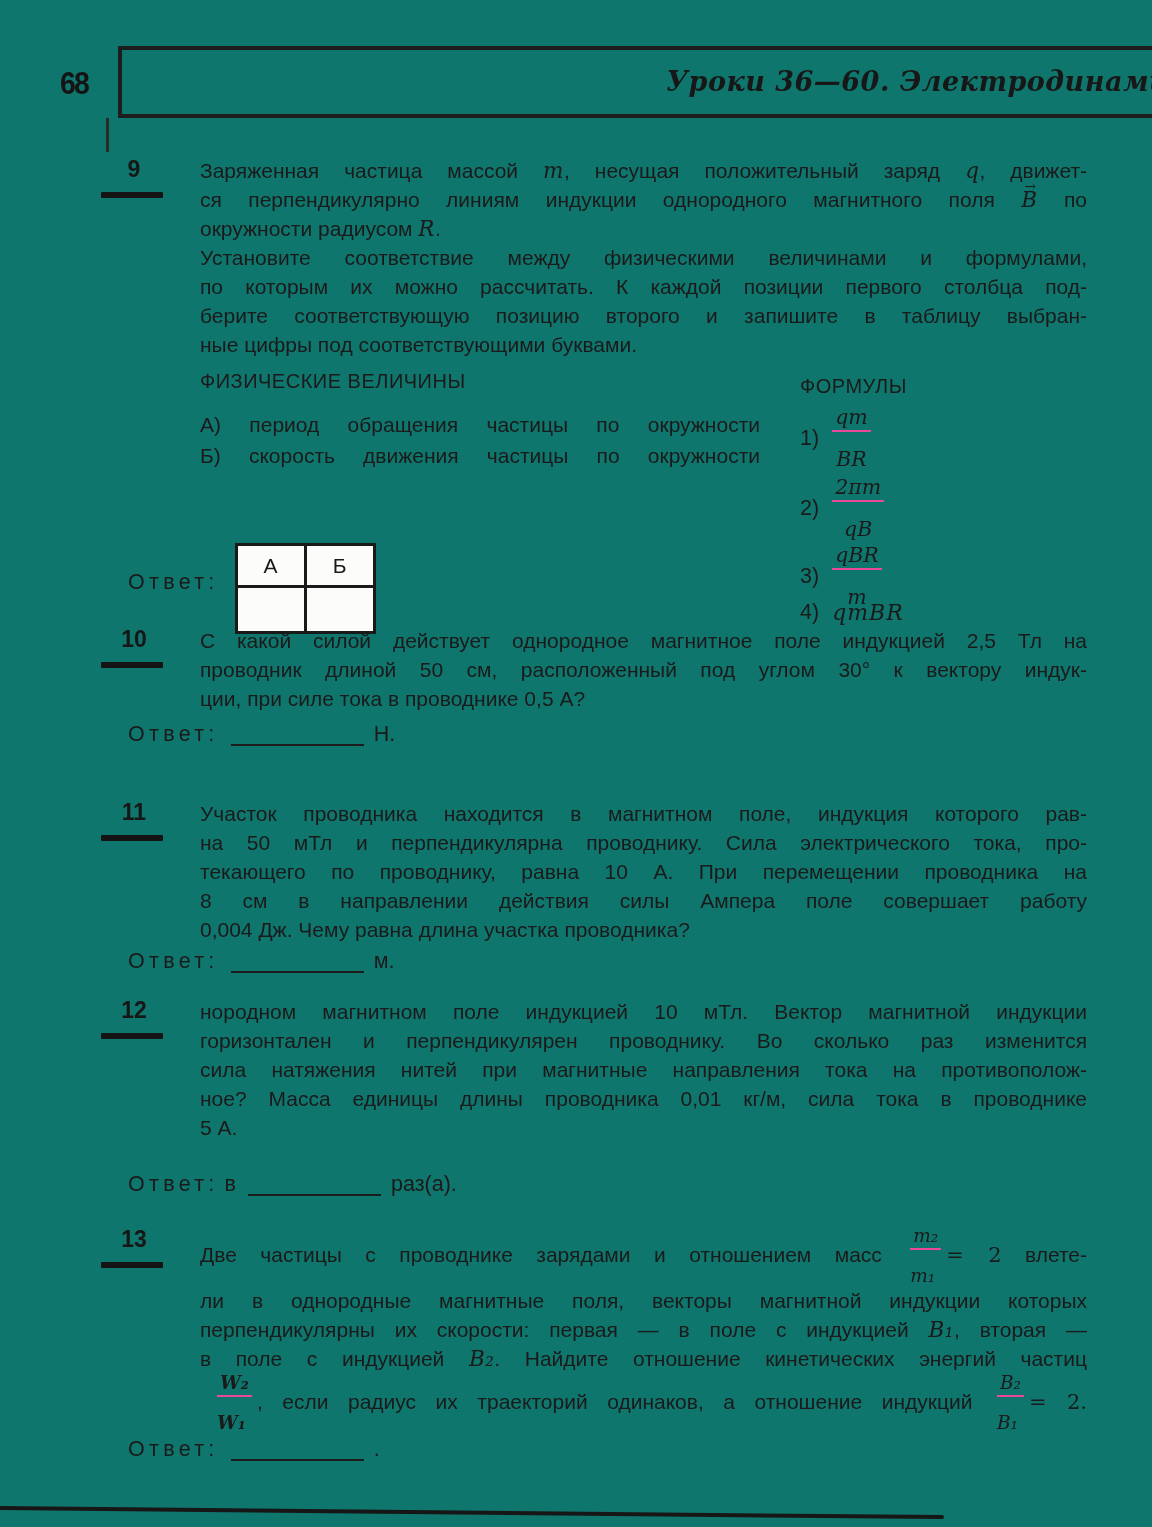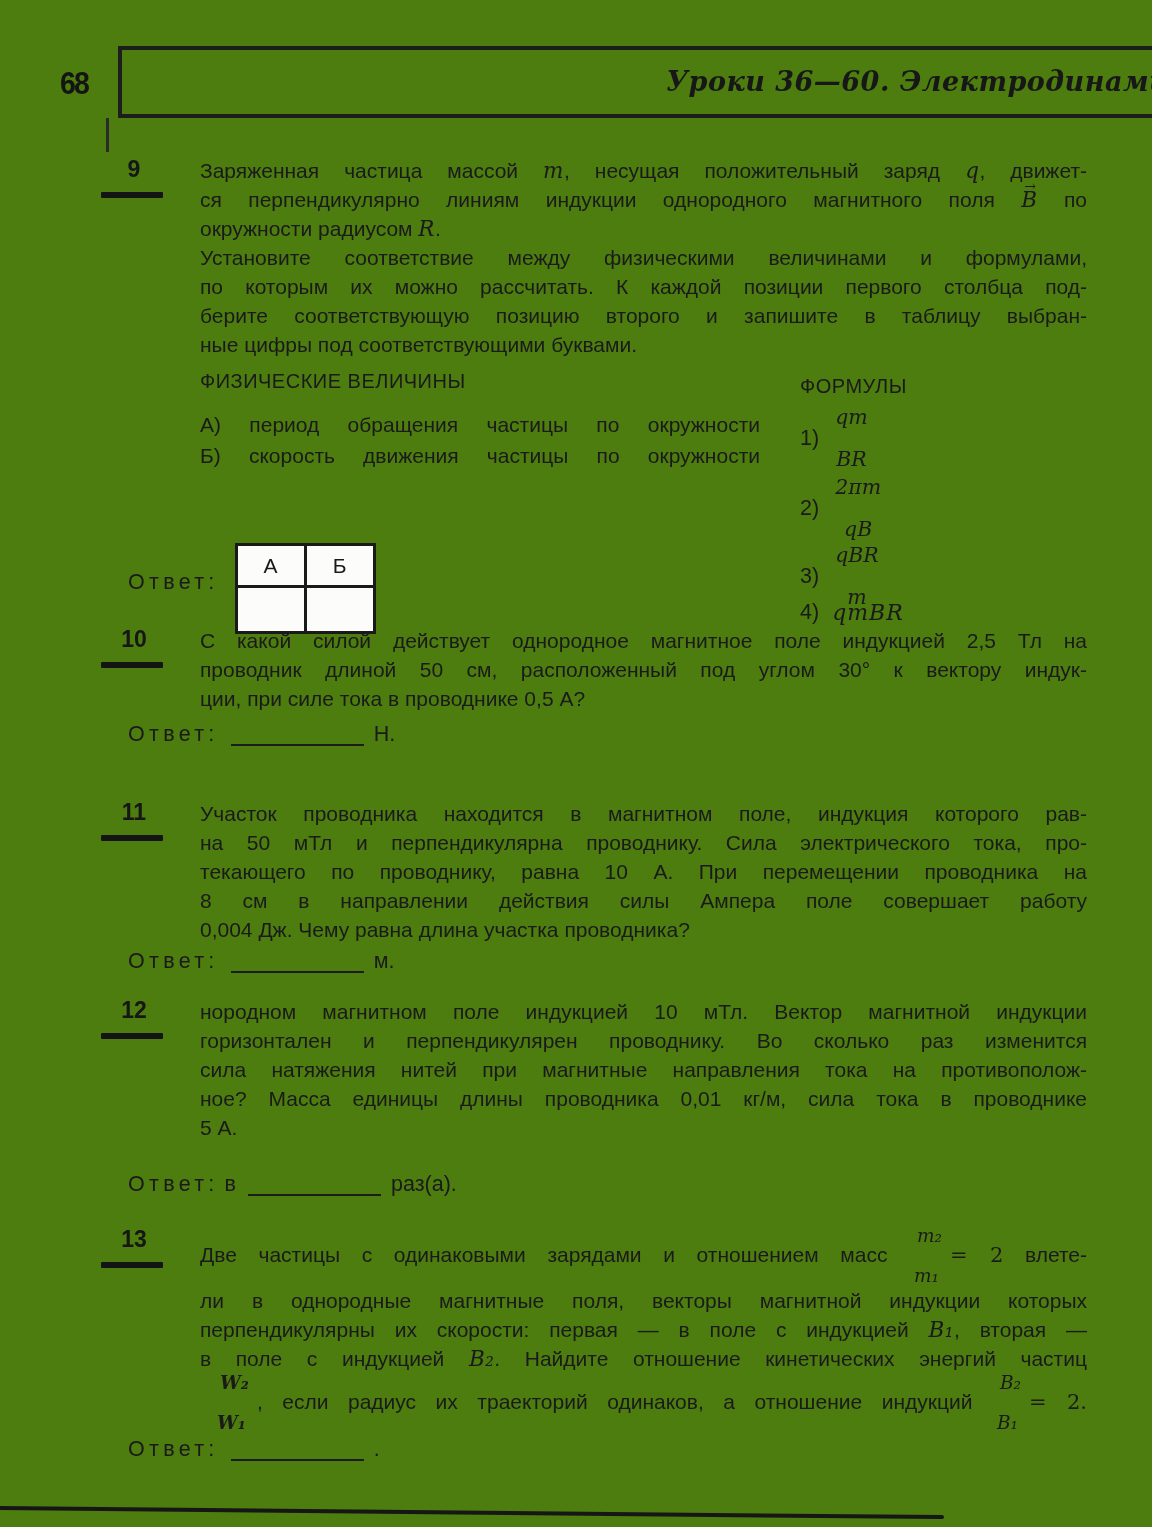--- a/index.html
+++ b/index.html
@@ -1,17 +1,17 @@
 <!DOCTYPE html>
 <html><head>
 <meta charset="utf-8">
 <style>
   html,body{margin:0;padding:0;background:#ffffff;}
   .page{
-    position:relative; width:1152px; height:1527px; background:#4d7c0f;
+    position:relative; width:1152px; height:1527px; background:#0f766e;
     font-family:"Liberation Sans", sans-serif; color:#1a1a1a; overflow:hidden;
   }
   
   .page-num{
     position:absolute; left:60px; top:66px; font-size:31px; font-weight:800;
     letter-spacing:-2px; color:#141414; transform:scaleX(.92); transform-origin:left;
   }
   .header-box{
     position:absolute; left:118px; top:46px; width:1112px; height:72px;
     border:4px solid #1d1d1d; box-sizing:border-box;
@@ -32,21 +32,21 @@
   .tl.short{text-align-last:left;}
   .tl.tall{line-height:56px;}
   
   .mv{font-family:"DejaVu Serif", serif; font-style:italic; font-size:21.5px; letter-spacing:.5px;}
   .mr{font-family:"DejaVu Serif", serif; font-style:normal; font-size:21px;}
   .vec{position:relative; display:inline-block;}
   .vecarrow{position:absolute; left:3px; top:-13px; font-size:14px; font-style:normal; letter-spacing:0;}
   .frac{display:inline-block; vertical-align:middle; text-align:center;
         font-family:"DejaVu Serif", serif; font-style:italic; font-size:18.5px;
         line-height:1.12; margin:0 5px;}
-  .frac .fn{display:block; border-bottom:2px solid #4d7c0f; padding:0 3px 1px;}
+  .frac .fn{display:block; border-bottom:2px solid #ec4899; padding:0 3px 1px;}
   .frac .fd{display:block; padding-top:16px;}
   
   .colhead{position:absolute; font-size:20px; letter-spacing:.5px; color:#1a1a1a;}
   .match-item{position:absolute; left:200px; width:560px; font-size:21px;
               text-align:justify; text-align-last:justify;}
   .fitem{position:absolute; left:800px; display:flex; align-items:center; gap:13px;}
   .fitem .flabel{font-size:21.5px;}
   .fitem .frac{font-size:20.5px; margin:0;}
   .finline{font-family:"DejaVu Serif", serif; font-style:italic; font-size:22px; letter-spacing:1px;}
   
@@ -186,21 +186,21 @@
     <div class="ansrow" style="top:175px;">
       <span class="anslabel">Ответ:</span>
       <span>в</span><span class="blank"></span><span>раз(а).</span>
     </div>
   </section>
 
   <section class="problem" style="top:1226px; height:250px;">
     <div class="pnum">13</div>
     <div class="pbar"></div>
     <div class="ptext">
-      <div class="tl tall"><span>Две частицы с одинаковыми зарядами и отношением масс </span><span class="frac"><span class="fn">m₂</span><span class="fd">m₁</span></span><span class="mr">= 2</span><span> влете-</span></div>
+      <div class="tl tall"><span>Две частицы с проводнике зарядами и отношением масс </span><span class="frac"><span class="fn">m₂</span><span class="fd">m₁</span></span><span class="mr">= 2</span><span> влете-</span></div>
       <div class="tl">ли в однородные магнитные поля, векторы магнитной индукции которых</div>
       <div class="tl"><span>перпендикулярны их скорости: первая — в поле с индукцией </span><span class="mv">B₁</span><span>, вторая —</span></div>
       <div class="tl"><span>в поле с индукцией </span><span class="mv">B₂</span><span>. Найдите отношение кинетических энергий частиц</span></div>
       <div class="tl tall"><span class="frac" style="margin-left:17px;font-weight:bold;"><span class="fn">W₂</span><span class="fd">W₁</span></span><span>, если радиус их траекторий одинаков, а отношение индукций </span><span class="frac"><span class="fn">B₂</span><span class="fd">B₁</span></span><span class="mr">= 2.</span></div>
     </div>
     <div class="ansrow" style="top:211px;">
       <span class="anslabel">Ответ:</span><span class="blank"></span><span>.</span>
     </div>
   </section>
 

